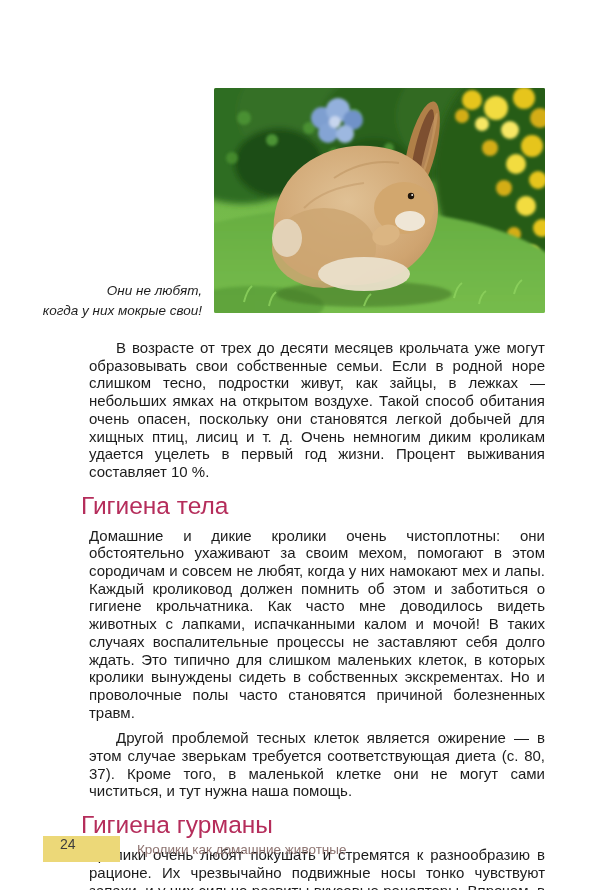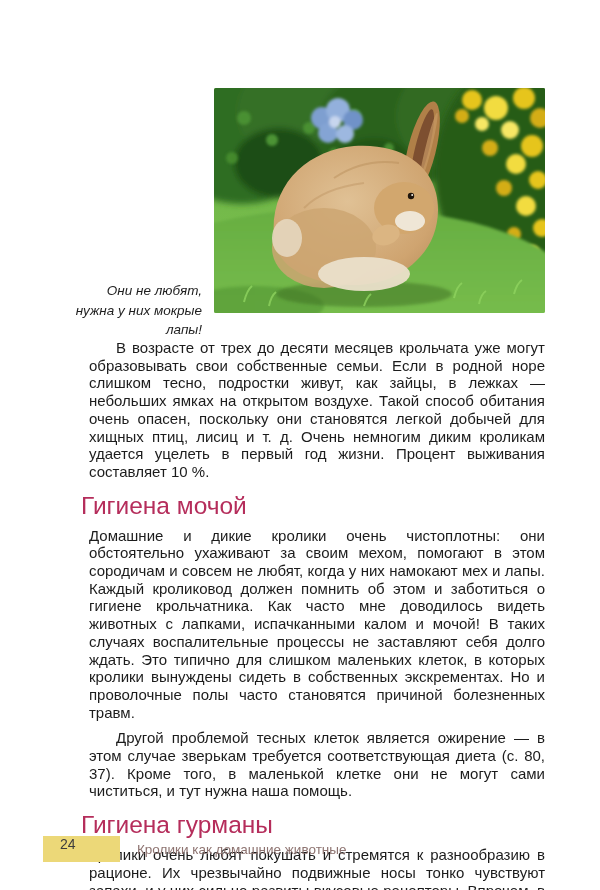--- a/index.html
+++ b/index.html
@@ -152,27 +152,27 @@
         <path d="M 240,210 q 3,-12 8,-15"></path>
           <path d="M 265,216 q 2,-10 7,-13"></path>
         <path d="M 300,206 q 3,-11 8,-14"></path>
           <path d="M 150,218 q 3,-9 7,-12"></path>
       </g>
     </svg>
   </div>
 
   <div class="caption">
     <span>Они не любят,</span><br>
-    <span>нужна у них мокрые лапы!</span>
+    <span>когда у них мокрые свои!</span>
   </div>
 
   <div class="column">
     <p class="indent">В возрасте от трех до десяти месяцев крольчата уже могут образовывать свои собственные семьи. Если в родной норе слишком тесно, подростки живут, как зайцы, в лежках — небольших ямках на открытом воздухе. Такой способ обитания очень опасен, поскольку они становятся легкой добычей для хищных птиц, лисиц и т. д. Очень немногим диким кроликам удается уцелеть в первый год жизни. Процент выживания составляет 10 %.</p>
 
-    <h2 class="section-heading">Гигиена мочой</h2>
+    <h2 class="section-heading">Гигиена тела</h2>
     <p>Домашние и дикие кролики очень чистоплотны: они обстоятельно ухаживают за своим мехом, помогают в этом сородичам и совсем не любят, когда у них намокают мех и лапы. Каждый кроликовод должен помнить об этом и заботиться о гигиене крольчатника. Как часто мне доводилось видеть животных с лапками, испачканными калом и мочой! В таких случаях воспалительные процессы не заставляют себя долго ждать. Это типично для слишком маленьких клеток, в которых кролики вынуждены сидеть в собственных экскрементах. Но и проволочные полы часто становятся причиной болезненных травм.</p>
     <p class="indent">Другой проблемой тесных клеток является ожирение — в этом случае зверькам требуется соответствующая диета (с. 80, 37). Кроме того, в маленькой клетке они не могут сами чиститься, и тут нужна наша помощь.</p>
 
     <h2 class="section-heading">Гигиена гурманы</h2>
     <p>Кролики очень любят покушать и стремятся к разнообразию в рационе. Их чрезвычайно подвижные носы тонко чувствуют запахи, и у них сильно развиты вкусовые рецепторы. Впрочем, в плохих условиях содержания чувствительная слизистая оболочка носа очень быстро воспаляется из-за высокого содержания в воздухе аммиака.</p>
   </div>
 
   <div class="footer-pagenum">
     <span>24</span>
   </div>

